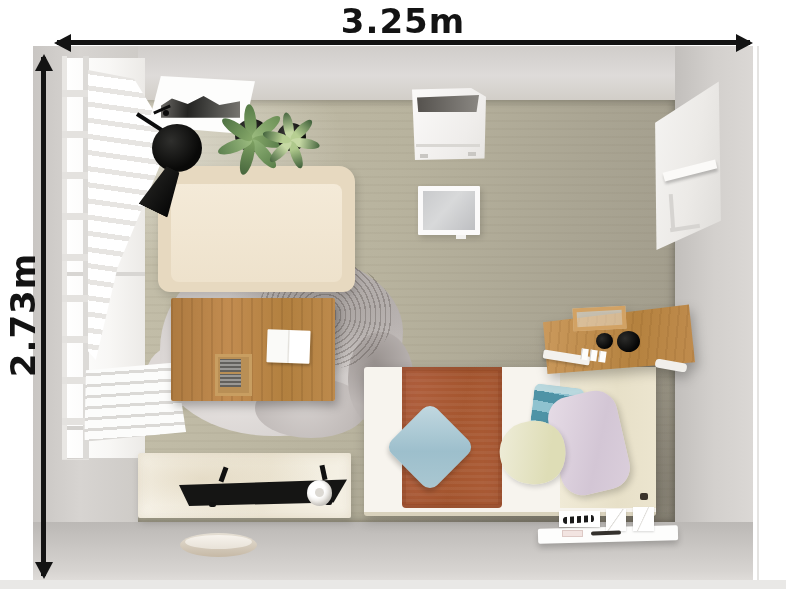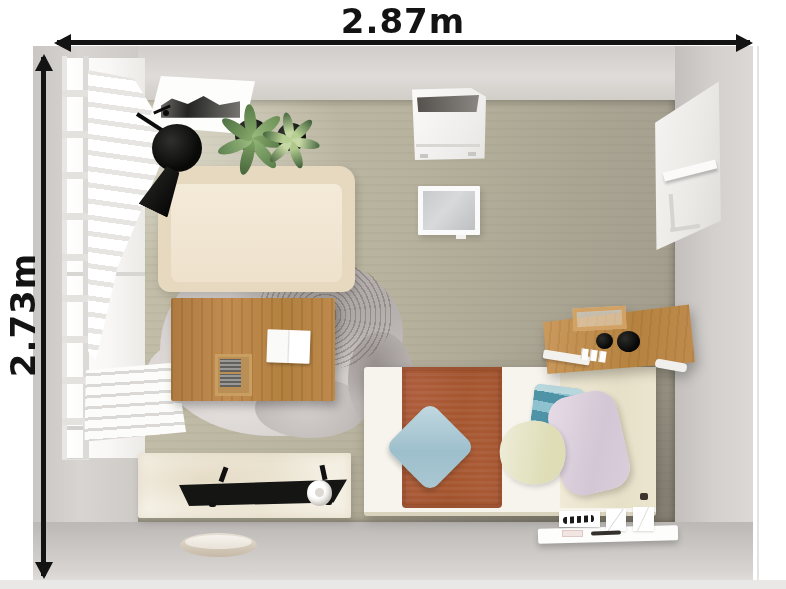--- a/index.html
+++ b/index.html
@@ -241,21 +241,21 @@
   .panel .rail{position:absolute;left:10px;top:88px;width:54px;height:9px;background:#fbfaf8;
     transform:rotate(-14deg);box-shadow:0 3px 3px rgba(0,0,0,.22);}
   .panel .lb-v{position:absolute;left:17px;top:116px;width:4px;height:36px;background:#d6d4d1;transform:rotate(-4deg);}
   .panel .lb-h{position:absolute;left:17px;top:148px;width:30px;height:4px;background:#d6d4d1;transform:rotate(-9deg);}
 </style>
 </head>
 <body>
 
 <div class="canvas">
 
-  <div class="dim-label dim-width">2.87m</div>
+  <div class="dim-label dim-width">3.25m</div>
   <div class="arrow arrow-h"></div>
   <div class="dim-label dim-height">2.73m</div>
   <div class="arrow arrow-v"></div>
 
   <div class="room">
     <div class="floor"></div>
     <div class="wall wall-top"></div>
     <div class="wall wall-left"></div>
     <div class="wall wall-right"></div>
     <div class="wall wall-bottom"></div>

